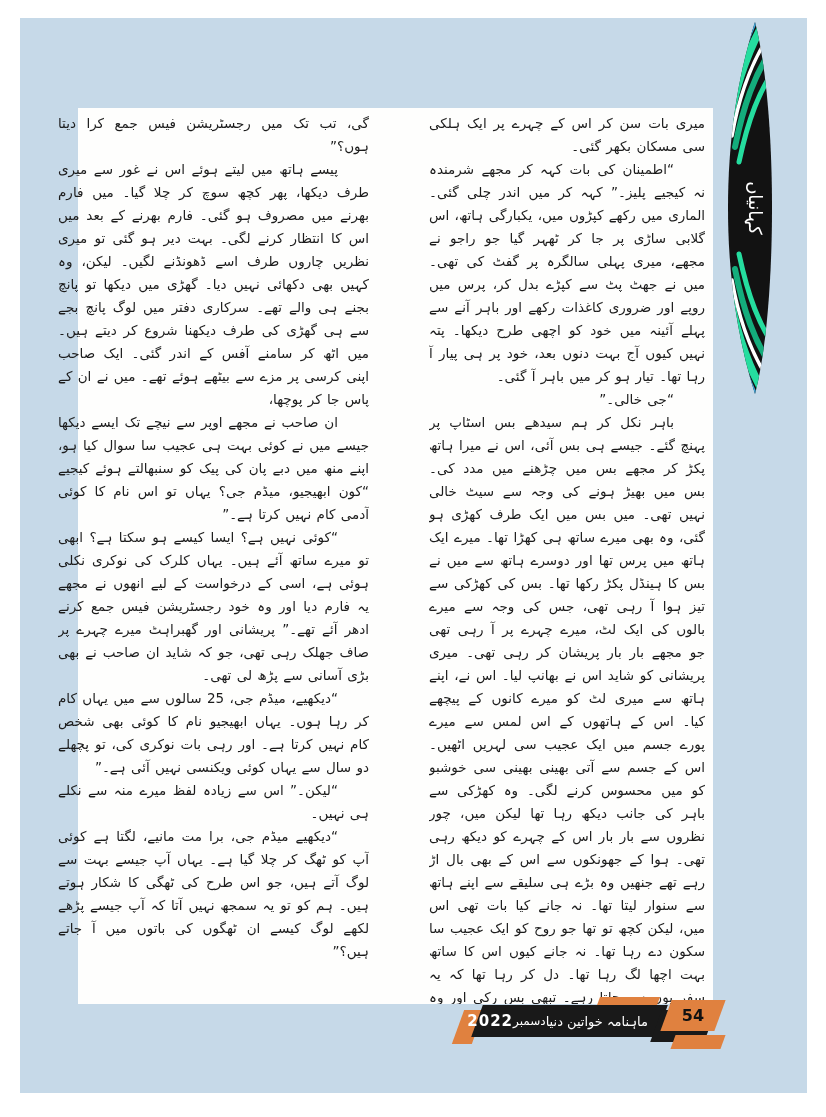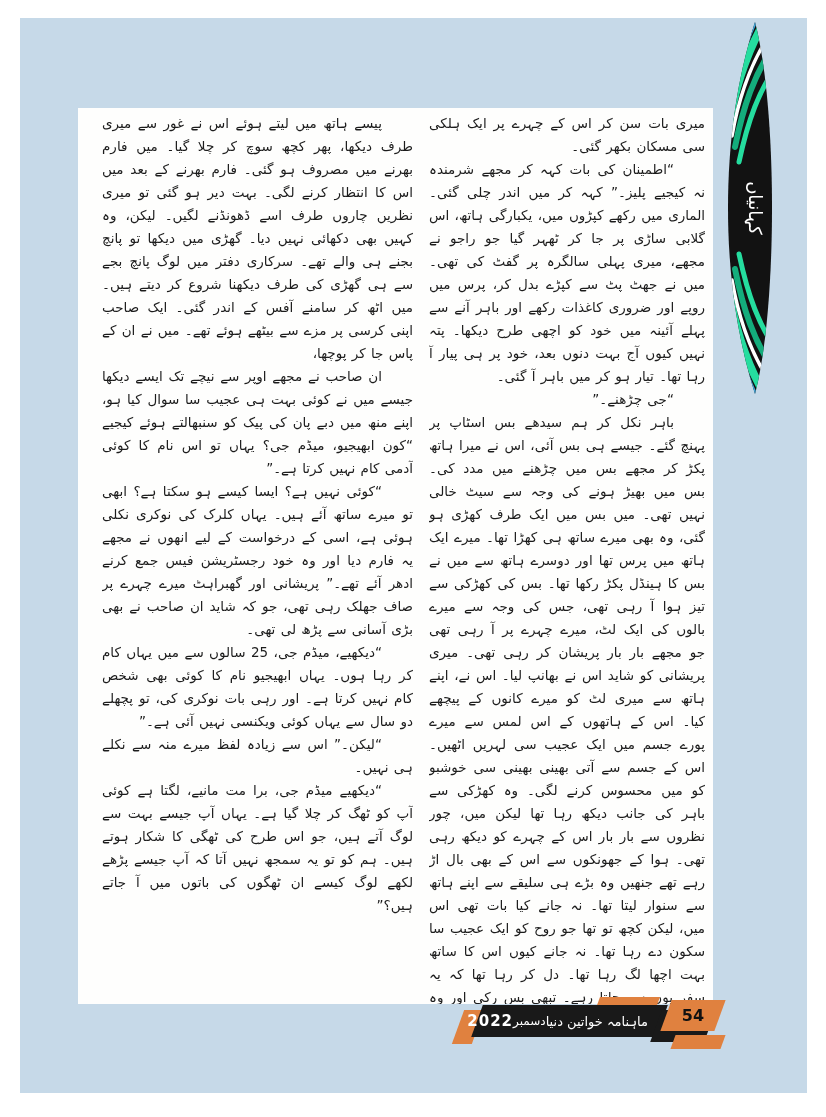--- a/index.html
+++ b/index.html
@@ -14,21 +14,21 @@
   .paper{
     position:absolute;left:78px;top:108px;width:635px;height:896px;
     background:#fefefd;
   }
   .cols{
     position:absolute;inset:0;
     display:flex;direction:rtl;
     padding:4px 8px 0 8px;gap:16px;box-sizing:border-box;
   }
   .col{height:100%;overflow:hidden;direction:rtl;}
-  .col-right{width:276px;flex:0 0 276px;}
+  .col-right{width:276px;flex:0 0 276px;margin-left:44px;}
   .col-left{width:311px;flex:0 0 311px;}
   .para{
     font-size:13.5px;line-height:23px;color:#1c1c1c;
     text-align:justify;margin:0;word-spacing:1px;
   }
   .para.indent{text-indent:2.3em;}
 
   
   .banner{
     position:absolute;left:721px;top:20px;width:56px;height:376px;
@@ -70,24 +70,25 @@
 </head>
 <body>
 
 <div class="bg-panel"></div>
 
 <div class="paper">
   <div class="cols">
     <div class="col col-right">
         <div class="para">میری بات سن کر اس کے چہرے پر ایک ہلکی سی مسکان بکھر گئی۔</div>
         <div class="para indent">“اطمینان کی بات کہہ کر مجھے شرمندہ نہ کیجیے پلیز۔” کہہ کر میں اندر چلی گئی۔ الماری میں رکھے کپڑوں میں، یکبارگی ہاتھ، اس گلابی ساڑی پر جا کر ٹھہر گیا جو راجو نے مجھے، میری پہلی سالگرہ پر گفٹ کی تھی۔ میں نے جھٹ پٹ سے کپڑے بدل کر، پرس میں روپے اور ضروری کاغذات رکھے اور باہر آنے سے پہلے آئینہ میں خود کو اچھی طرح دیکھا۔ پتہ نہیں کیوں آج بہت دنوں بعد، خود پر ہی پیار آ رہا تھا۔ تیار ہو کر میں باہر آ گئی۔</div>
-        <div class="para indent">“جی چڑھنے۔”</div>
+        <div class="para indent">“جی خالی۔”</div>
         <div class="para indent">باہر نکل کر ہم سیدھے بس اسٹاپ پر پہنچ گئے۔ جیسے ہی بس آئی، اس نے میرا ہاتھ پکڑ کر مجھے بس میں چڑھنے میں مدد کی۔ بس میں بھیڑ ہونے کی وجہ سے سیٹ خالی نہیں تھی۔ میں بس میں ایک طرف کھڑی ہو گئی، وہ بھی میرے ساتھ ہی کھڑا تھا۔ میرے ایک ہاتھ میں پرس تھا اور دوسرے ہاتھ سے میں نے بس کا ہینڈل پکڑ رکھا تھا۔ بس کی کھڑکی سے تیز ہوا آ رہی تھی، جس کی وجہ سے میرے بالوں کی ایک لٹ، میرے چہرے پر آ رہی تھی جو مجھے بار بار پریشان کر رہی تھی۔ میری پریشانی کو شاید اس نے بھانپ لیا۔ اس نے، اپنے ہاتھ سے میری لٹ کو میرے کانوں کے پیچھے کیا۔ اس کے ہاتھوں کے اس لمس سے میرے پورے جسم میں ایک عجیب سی لہریں اٹھیں۔ اس کے جسم سے آتی بھینی بھینی سی خوشبو کو میں محسوس کرنے لگی۔ وہ کھڑکی سے باہر کی جانب دیکھ رہا تھا لیکن میں، چور نظروں سے بار بار اس کے چہرے کو دیکھ رہی تھی۔ ہوا کے جھونکوں سے اس کے بھی بال اڑ رہے تھے جنھیں وہ بڑے ہی سلیقے سے اپنے ہاتھ سے سنوار لیتا تھا۔ نہ جانے کیا بات تھی اس میں، لیکن کچھ تو تھا جو روح کو ایک عجیب سا سکون دے رہا تھا۔ نہ جانے کیوں اس کا ساتھ بہت اچھا لگ رہا تھا۔ دل کر رہا تھا کہ یہ سفر یوں ہی چلتا رہے۔ تبھی بس رکی اور وہ بولا،</div>
       </div>
     <div class="col col-left">
+        <div class="para">گی، تب تک میں رجسٹریشن فیس جمع کرا دیتا ہوں؟”</div>
         <div class="para indent">پیسے ہاتھ میں لیتے ہوئے اس نے غور سے میری طرف دیکھا، پھر کچھ سوچ کر چلا گیا۔ میں فارم بھرنے میں مصروف ہو گئی۔ فارم بھرنے کے بعد میں اس کا انتظار کرنے لگی۔ بہت دیر ہو گئی تو میری نظریں چاروں طرف اسے ڈھونڈنے لگیں۔ لیکن، وہ کہیں بھی دکھائی نہیں دیا۔ گھڑی میں دیکھا تو پانچ بجنے ہی والے تھے۔ سرکاری دفتر میں لوگ پانچ بجے سے ہی گھڑی کی طرف دیکھنا شروع کر دیتے ہیں۔ میں اٹھ کر سامنے آفس کے اندر گئی۔ ایک صاحب اپنی کرسی پر مزے سے بیٹھے ہوئے تھے۔ میں نے ان کے پاس جا کر پوچھا،</div>
         <div class="para indent">ان صاحب نے مجھے اوپر سے نیچے تک ایسے دیکھا جیسے میں نے کوئی بہت ہی عجیب سا سوال کیا ہو، اپنے منھ میں دبے پان کی پیک کو سنبھالتے ہوئے کیجیے “کون ابھیجیو، میڈم جی؟ یہاں تو اس نام کا کوئی آدمی کام نہیں کرتا ہے۔”</div>
         <div class="para indent">“کوئی نہیں ہے؟ ایسا کیسے ہو سکتا ہے؟ ابھی تو میرے ساتھ آئے ہیں۔ یہاں کلرک کی نوکری نکلی ہوئی ہے، اسی کے درخواست کے لیے انھوں نے مجھے یہ فارم دیا اور وہ خود رجسٹریشن فیس جمع کرنے ادھر آئے تھے۔” پریشانی اور گھبراہٹ میرے چہرے پر صاف جھلک رہی تھی، جو کہ شاید ان صاحب نے بھی بڑی آسانی سے پڑھ لی تھی۔</div>
         <div class="para indent">“دیکھیے، میڈم جی، 25 سالوں سے میں یہاں کام کر رہا ہوں۔ یہاں ابھیجیو نام کا کوئی بھی شخص کام نہیں کرتا ہے۔ اور رہی بات نوکری کی، تو پچھلے دو سال سے یہاں کوئی ویکنسی نہیں آئی ہے۔”</div>
         <div class="para indent">“لیکن۔” اس سے زیادہ لفظ میرے منہ سے نکلے ہی نہیں۔</div>
         <div class="para indent">“دیکھیے میڈم جی، برا مت مانیے، لگتا ہے کوئی آپ کو ٹھگ کر چلا گیا ہے۔ یہاں آپ جیسے بہت سے لوگ آتے ہیں، جو اس طرح کی ٹھگی کا شکار ہوتے ہیں۔ ہم کو تو یہ سمجھ نہیں آتا کہ آپ جیسے پڑھے لکھے لوگ کیسے ان ٹھگوں کی باتوں میں آ جاتے ہیں؟”</div>
       </div>
   </div>
 </div>
 

